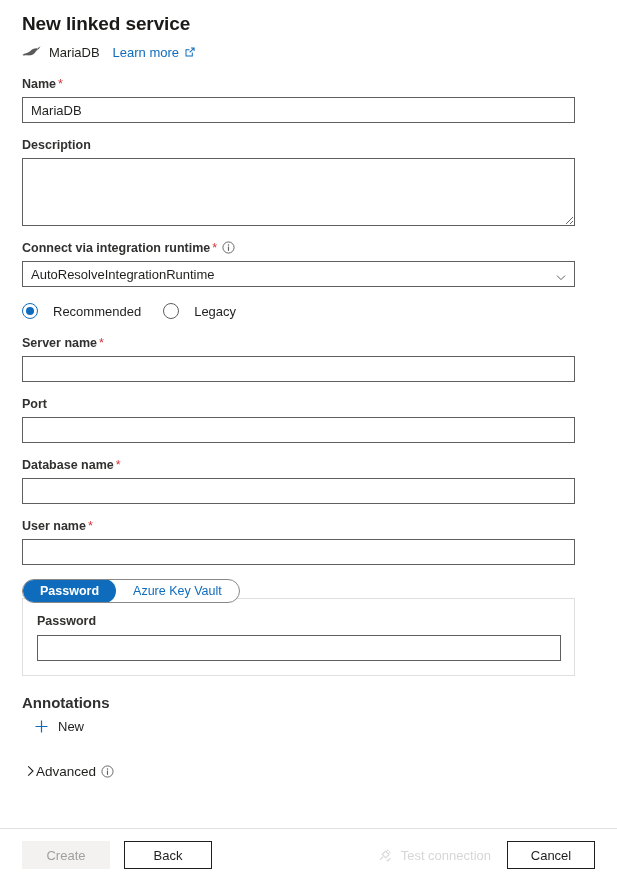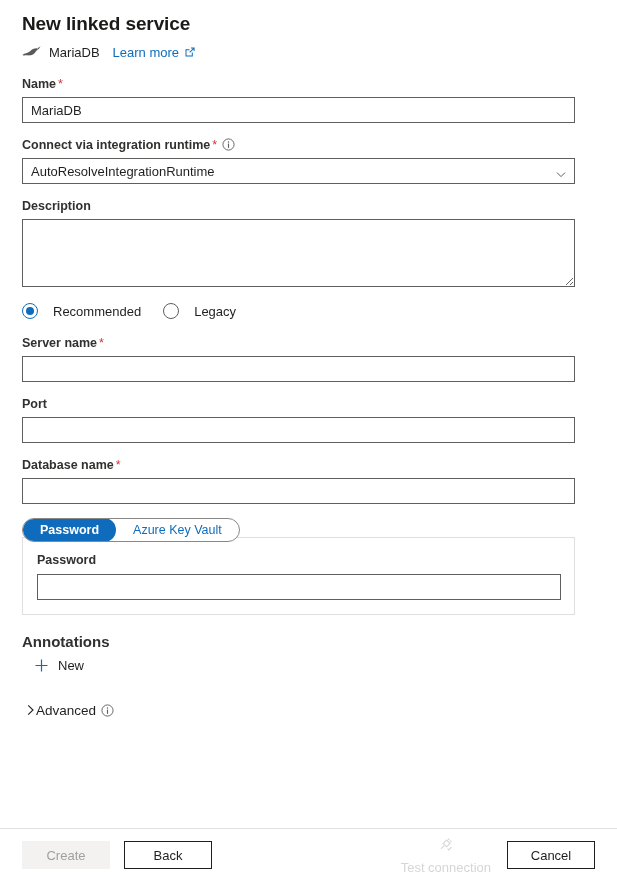--- a/index.html
+++ b/index.html
@@ -276,21 +276,20 @@
     display: flex;
     align-items: center;
     gap: 8px;
     color: #d8d6d4;
     font-size: 13px;
     cursor: default;
     background: transparent;
     border: none;
     font-family: "Liberation Sans", sans-serif;
     padding: 0;
-    flex-direction: column;
   }
   .plug-icon { width: 16px; height: 16px; flex: none; }
 </style>
 </head>
 <body>
 
 <div class="panel">
   <div class="content">
 
     <div class="page-title">New linked service</div>
@@ -312,40 +311,40 @@
               <path d="M7.0 1.5h3.6v3.6h-1.0V3.2L6.0 6.8l-0.7-0.7L8.9 2.5H7.0z" fill="#0f6cbd"></path>
             </svg></span></a>
     </div>
 
     <div class="field">
       <label class="label"><span>Name</span><span class="req">*</span></label>
       <input class="txt" type="text" value="MariaDB" style="">
     </div>
 
     <div class="field">
+      <label class="label">Description</label>
+      <textarea class="area" style=""></textarea>
+    </div>
+
+    <div class="field">
       <label class="label"><span>Connect via integration runtime</span><span class="req">*</span><span class="info-icon"><svg viewBox="0 0 14 14" width="13" height="13">
               <circle cx="7" cy="7" r="6" fill="none" stroke="#605e5c" stroke-width="1"></circle>
               <circle cx="7" cy="4.2" r="0.8" fill="#605e5c"></circle>
               <rect x="6.4" y="6" width="1.2" height="4.6" fill="#605e5c"></rect>
             </svg></span></label>
       <div class="select-wrap">
         <select class="ddl">
           <option>AutoResolveIntegrationRuntime</option>
         </select>
         <span class="chev"><svg viewBox="0 0 10 8" width="10" height="8">
               <path d="M1 1.6L5 5.6L9 1.6" fill="none" stroke="#605e5c" stroke-width="1"></path>
             </svg></span>
       </div>
     </div>
 
-    <div class="field">
-      <label class="label">Description</label>
-      <textarea class="area" style=""></textarea>
-    </div>
-
     <div>
       <div class="radio-row">
         <div class="radio-opt">
           <span class="radio on"></span>
           <span class="radio-label">Recommended</span>
         </div>
         <div class="radio-opt">
           <span class="radio"></span>
           <span class="radio-label">Legacy</span>
         </div>
@@ -360,20 +359,24 @@
     <div class="field">
       <label class="label">Port</label>
       <input class="txt" type="text" value="" style="">
     </div>
 
     <div class="field">
       <label class="label"><span>Database name</span><span class="req">*</span></label>
       <input class="txt" type="text" value="" style="">
     </div>
 
+    <div class="field">
+      <label class="label"><span>User name</span><span class="req">*</span></label>
+      <input class="txt" type="text" value="" style="">
+    </div>
 
     <div>
       <div class="pivot">
         <div class="pivot-tab active">Password</div>
         <div class="pivot-tab">Azure Key Vault</div>
       </div>
       <div class="pivot-panel">
         <label class="label">Password</label>
         <input class="txt" type="password" value="" style="">
       </div>

